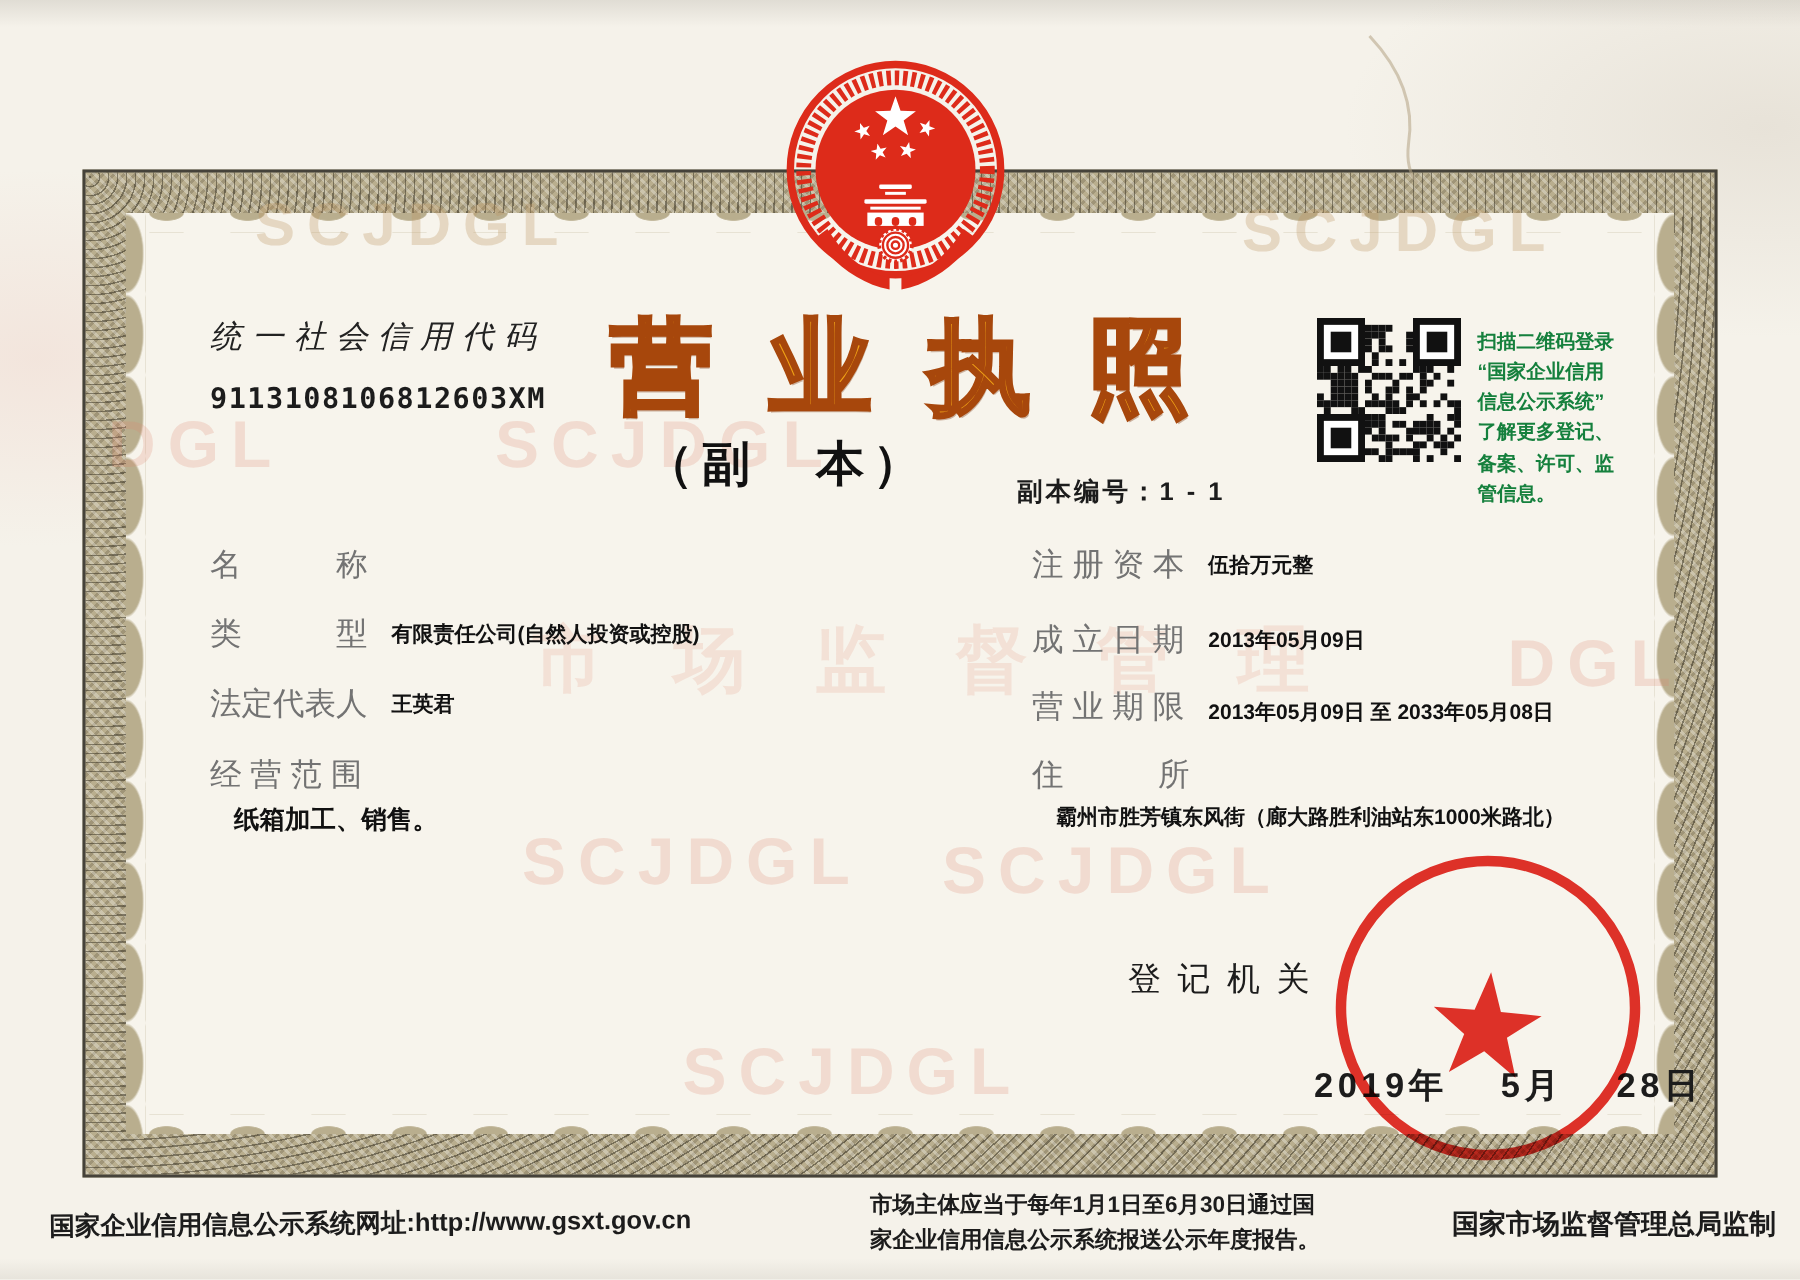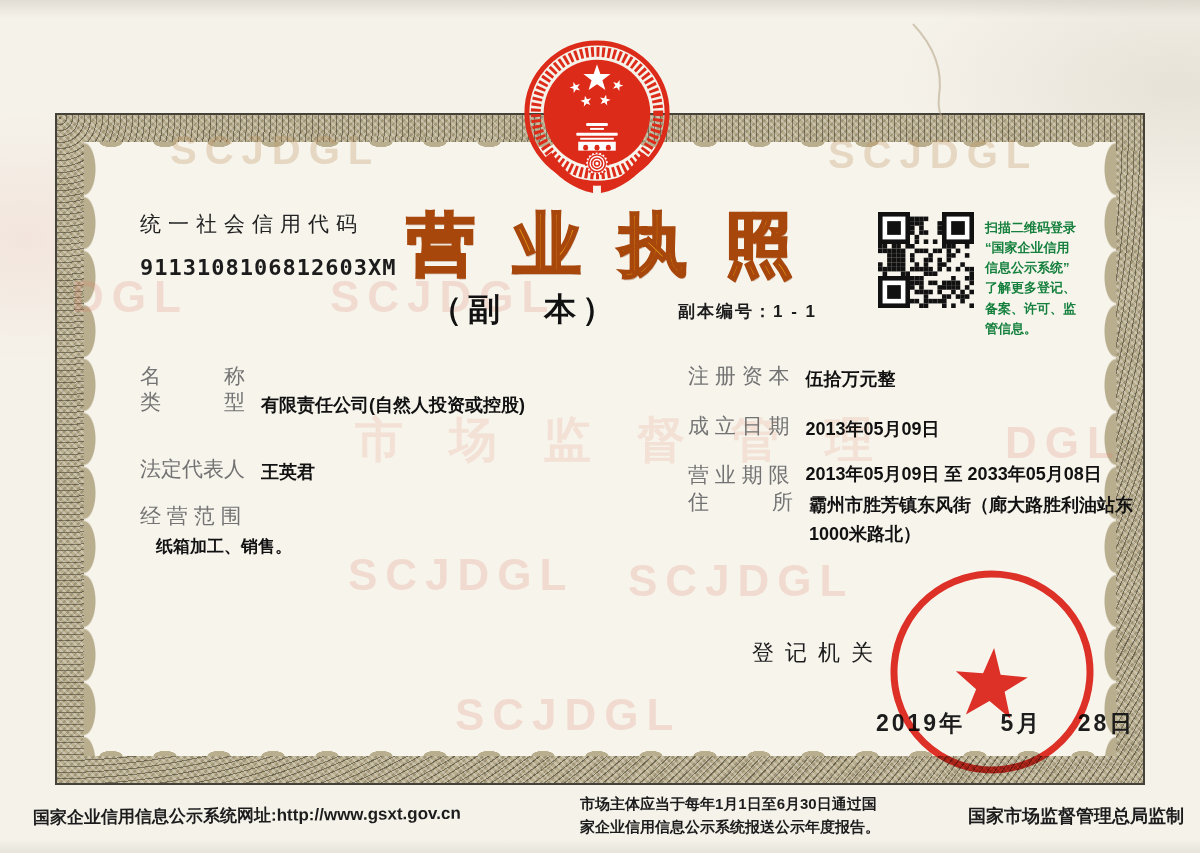--- a/index.html
+++ b/index.html
@@ -43,44 +43,44 @@
   
   .wm { position:absolute; font-weight:bold; letter-spacing:8px; color:rgba(224,130,110,.22); z-index:1; font-size:44px; }
   .wm-tan { color:rgba(190,150,95,.30); }
   .wm-big { font-size:48px; letter-spacing:46px; color:rgba(226,128,108,.17); }
 
   
   .emblem { position:absolute; left:518px; top:34px; z-index:3; }
 
   
   .credit-block { position:absolute; left:140px; top:210px; z-index:2; }
-  .credit-label { font-size:21px; letter-spacing:7px; color:#222; }
-  .credit-value { margin-top:17px; font-family:"DejaVu Sans Mono", monospace; font-weight:bold; font-size:22px; letter-spacing:1px; }
+  .credit-label { font-size:21px; letter-spacing:7px; color:#222;font-style:italic; }
+  .credit-value { margin-top:17px; font-family:"DejaVu Sans Mono", monospace; font-weight:bold; font-size:19px; letter-spacing:1px; }
 
   .doc-title {
     position:absolute; left:0; top:200px; width:1200px; text-align:center; z-index:2;
     font-size:68px; font-weight:bold; letter-spacing:38px; text-indent:38px;
     color:#f0a216; -webkit-text-stroke:2.5px #a7470c;
     text-shadow:1px 2px 0 rgba(120,50,10,.35);
   }
   .doc-subtitle {
     position:absolute; left:430px; top:288px; z-index:2;
     font-size:32px; font-weight:bold; letter-spacing:6px; color:#111;
   }
-  .copy-no { position:absolute; left:678px; top:300px; z-index:2; font-size:17px; font-weight:bold; letter-spacing:2px; }
+  .copy-no { position:absolute; left:678px; top:316px; z-index:2; font-size:17px; font-weight:bold; letter-spacing:2px; }
 
   
   .qr-wrap { position:absolute; left:878px; top:212px; z-index:2; }
   .qr-caption { position:absolute; left:985px; top:218px; z-index:2; width:105px;
     font-size:13px; font-weight:bold; line-height:1.55; color:#15803d; }
 
   
   .row { position:absolute; display:flex; align-items:flex-start; z-index:2; }
   .flabel { font-size:21px; color:#737373; white-space:nowrap; flex:none; }
-  .fvalue { font-size:18px; font-weight:bold; color:#111; margin-left:16px; padding-top:3px; line-height:1.6; }
+  .fvalue { font-size:14px; font-weight:bold; color:#111; margin-left:16px; padding-top:3px; line-height:1.6; }
   .rowL { left:140px; }
   .rowR { left:688px; }
   .rowR .fvalue { width:330px; }
 
   .registrar { position:absolute; left:752px; top:638px; z-index:2; font-size:22px; letter-spacing:11px; }
   .issue-date { position:absolute; left:876px; top:708px; z-index:4; font-size:23px; font-weight:bold; letter-spacing:3px; }
 
   
   .seal { position:absolute; left:886px; top:566px; z-index:5; transform:rotate(5deg); mix-blend-mode:multiply; opacity:.92; }
 
@@ -317,21 +317,21 @@
   <div>“国家企业信用</div>
   <div>信息公示系统”</div>
   <div>了解更多登记、</div>
   <div>备案、许可、监</div>
   <div>管信息。</div>
 </div>
 
 <div class="row rowL" style="top:362px;">
   <span class="flabel">名　　　称</span>
 </div>
-<div class="row rowL" style="top:388px;justify-content:space-between;">
+<div class="row rowL" style="top:408px;justify-content:space-between;">
   <span class="flabel">类　　　型</span>
   <span class="fvalue">有限责任公司(自然人投资或控股)</span>
 </div>
 <div class="row rowL" style="top:455px;">
   <span class="flabel">法定代表人</span>
   <span class="fvalue">王英君</span>
 </div>
 <div class="row rowL" style="top:502px;flex-direction:column;">
   <span class="flabel">经 营 范 围</span>
   <span class="fvalue" style="font-size:17px;">纸箱加工、销售。</span>
@@ -342,21 +342,21 @@
   <span class="fvalue">伍拾万元整</span>
 </div>
 <div class="row rowR" style="top:412px;">
   <span class="flabel">成 立 日 期</span>
   <span class="fvalue">2013年05月09日</span>
 </div>
 <div class="row rowR" style="top:457px;align-items:flex-end;">
   <span class="flabel">营 业 期 限</span>
   <span class="fvalue" style="white-space:nowrap;">2013年05月09日 至 2033年05月08日</span>
 </div>
-<div class="row rowR" style="top:488px;">
+<div class="row rowR" style="top:502px;flex-direction:column;">
   <span class="flabel">住　　　所</span>
   <span class="fvalue" style="width:352px;margin-left:16px;">霸州市胜芳镇东风街（廊大路胜利油站东1000米路北）</span>
 </div>
 
 <div class="registrar">登记机关</div>
 <div class="issue-date">2019年　 5月　 28日</div>
 
 <svg class="seal" width="212" height="212" viewBox="0 0 212 212">
   <circle cx="106" cy="106" r="98" fill="none" stroke="#e32119" stroke-width="7"></circle>
   <polygon fill="#e32119" points="106,82 114.8,107.9 142.1,108.3 120.3,124.6 128.3,150.7 106,135 83.7,150.7 91.7,124.6 69.9,108.3 97.2,107.9"></polygon>

